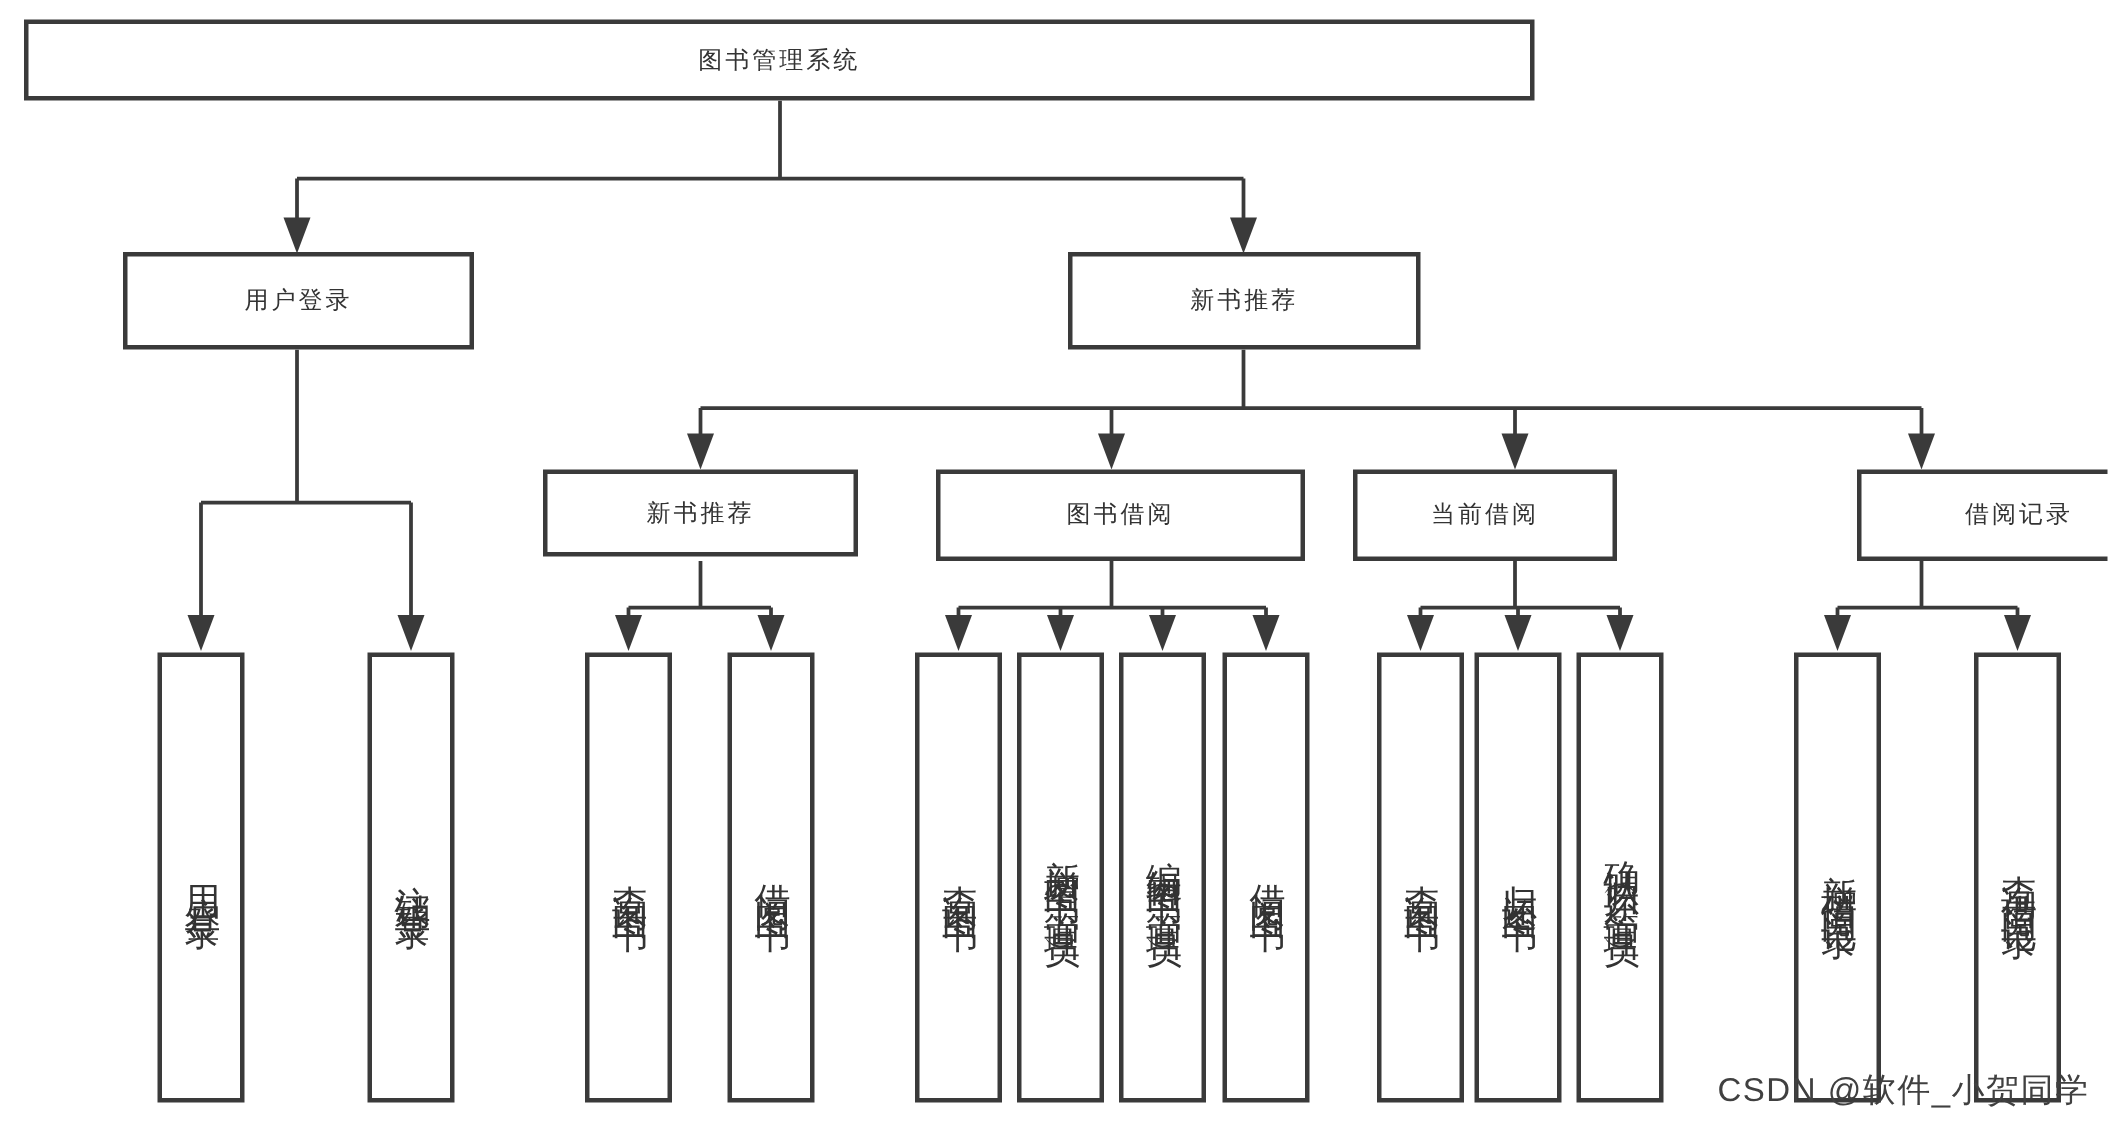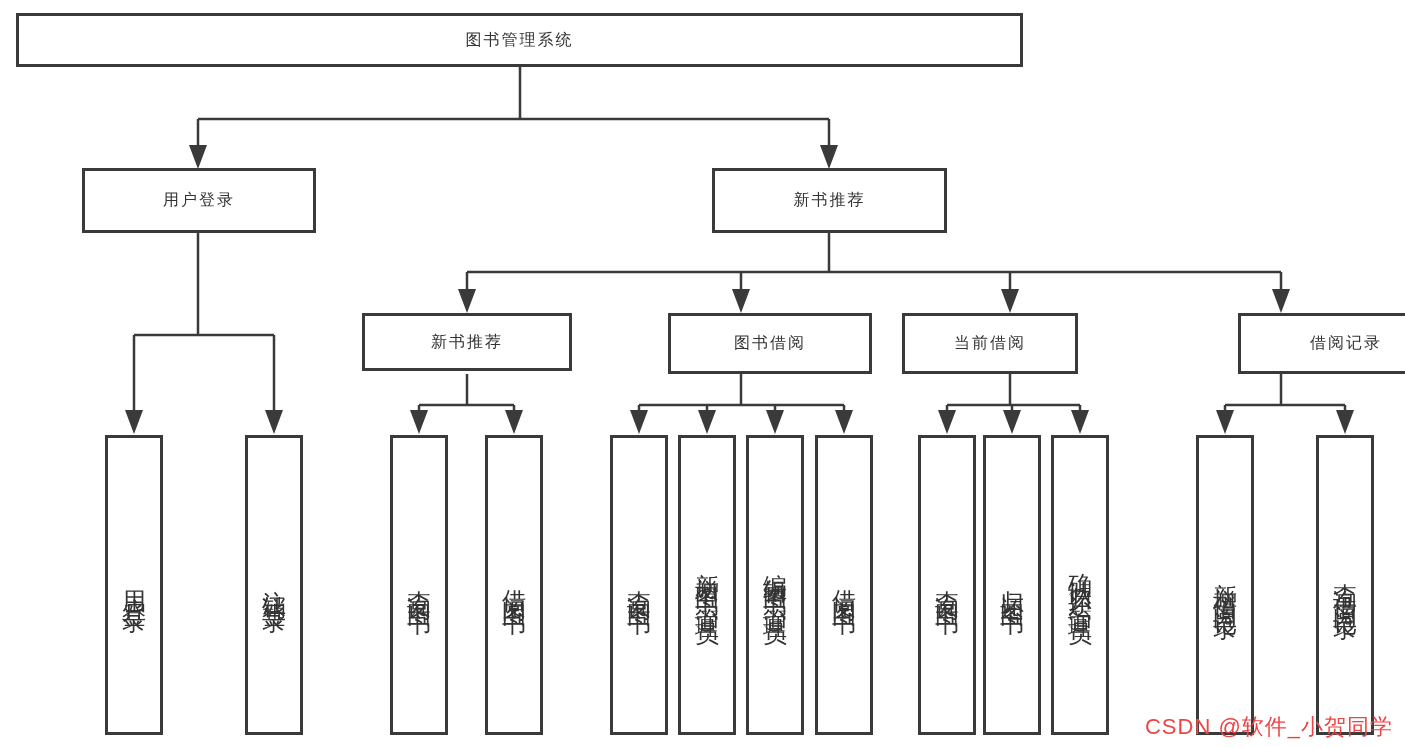--- a/index.html
+++ b/index.html
@@ -35,21 +35,21 @@
     text-align: center;
     line-height: 52px;
     font-size: 24px;
     letter-spacing: 7px;
   }
   .watermark {
     position: absolute;
     right: 12px; bottom: 5px;
     font-size: 22px;
     letter-spacing: 1px;
-    color: #ef4444;
+    color: #404040;
     z-index: 3;
     white-space: nowrap;
   }
 </style>
 </head>
 <body>
 
 <svg id="connectors" viewBox="0 0 1405 747" xmlns="http://www.w3.org/2000/svg">
   <g stroke="#3a3a3a" stroke-width="2.5" fill="none">
 
@@ -89,21 +89,21 @@
     <polygon points="1336,410 1354,410 1345,434"></polygon>
   </g>
 </svg>
 
 <div class="node h-node" style="left:16px; top:13px; width:1007px; height:54px">图书管理系统</div>
 
 <div class="node h-node" style="left:82px; top:168px; width:234px; height:65px">用户登录</div>
 <div class="node h-node" style="left:712px; top:168px; width:235px; height:65px">新书推荐</div>
 
 <div class="node h-node" style="left:362px; top:313px; width:210px; height:58px">新书推荐</div>
-<div class="node h-node" style="left:668px; top:313px; width:204px; height:61px">图书借阅</div>
+<div class="node h-node" style="left:624px; top:313px; width:246px; height:61px">图书借阅</div>
 <div class="node h-node" style="left:902px; top:313px; width:176px; height:61px">当前借阅</div>
 <div class="node h-node" style="left:1238px; top:313px; width:216px; height:61px">借阅记录</div>
 
 <div class="node v-node" style="left:105px; top:435px; width:58px; height:300px">用户登录</div>
 <div class="node v-node" style="left:245px; top:435px; width:58px; height:300px">注销登录</div>
 
 <div class="node v-node" style="left:390px; top:435px; width:58px; height:300px">查询图书</div>
 <div class="node v-node" style="left:485px; top:435px; width:58px; height:300px">借阅图书</div>
 
 <div class="node v-node" style="left:610px; top:435px; width:58px; height:300px">查询图书</div>

